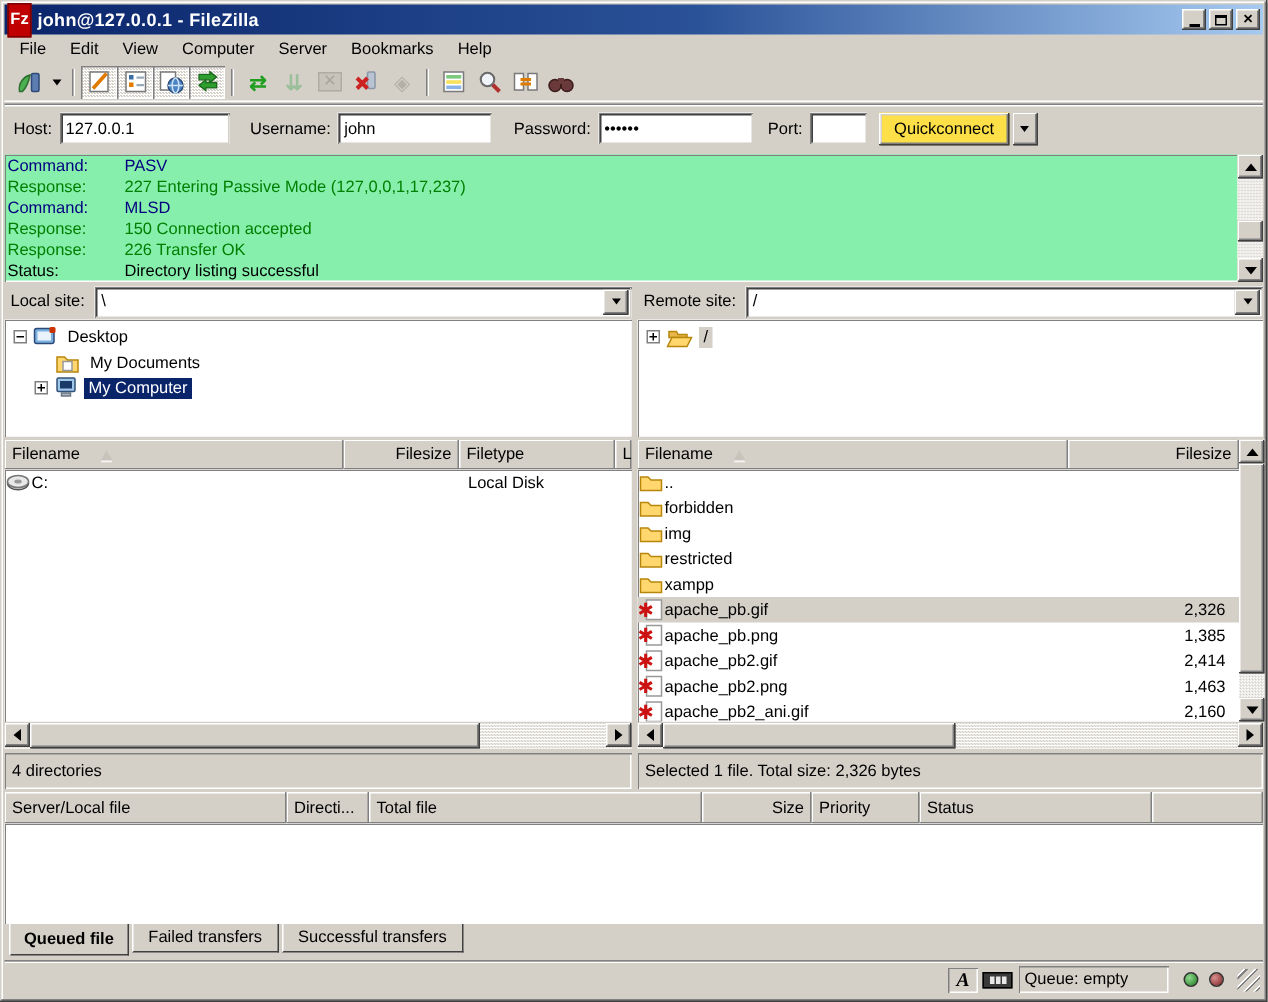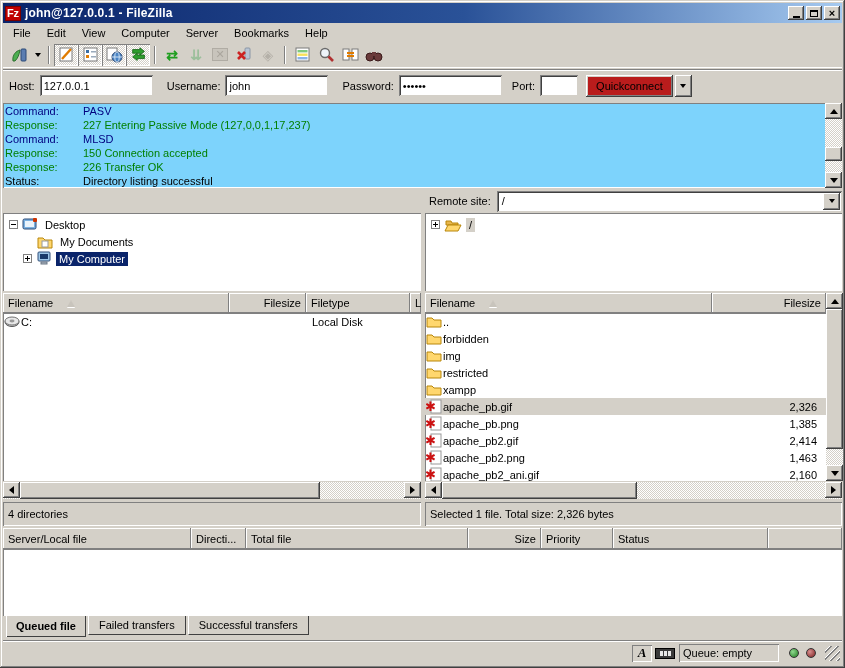--- a/index.html
+++ b/index.html
@@ -6,21 +6,21 @@
   *{box-sizing:border-box;font-family:"Liberation Sans",sans-serif;}
   .window{position:relative;width:845px;height:668px;background:#d4d0c8;
     box-shadow:inset -1px -1px 0 #404040,inset 1px 1px 0 #d4d0c8,inset -2px -2px 0 #808080,inset 2px 2px 0 #fff;
     overflow:hidden;font-size:11px;color:#000;}
   .r2{box-shadow:inset -1px -1px 0 #404040,inset 1px 1px 0 #fff,inset -2px -2px 0 #808080,inset 2px 2px 0 #d4d0c8;}
   .s{box-shadow:inset 1px 1px 0 #808080,inset -1px -1px 0 #fff;}
   .dither{background-color:#fff;background-image:repeating-conic-gradient(#d4d0c8 0% 25%,#fff 0% 50%);background-size:2px 2px;}
   
   .titlebar{position:absolute;left:3px;top:3px;right:3px;height:20px;display:flex;align-items:center;
     background:linear-gradient(to right,#0a246a,#2a5298 55%,#a6caf0);padding:0 2px;}
-  .fz-logo{width:16px;height:15px;background:#c00000;border:1px solid #7a0000;color:#fff;font-weight:bold;
+  .fz-logo{width:16px;height:23px;background:#c00000;border:1px solid #7a0000;color:#fff;font-weight:bold;
     font-size:11px;display:flex;align-items:center;justify-content:center;margin-right:4px;}
   .title-text{color:#fff;font-weight:bold;font-size:12px;flex:1;letter-spacing:.2px;}
   .winbtn{width:16px;height:14px;background:#d4d0c8;margin-left:2px;display:flex;align-items:center;justify-content:center;font-size:9px;font-weight:bold;}
   .glyph-min{width:7px;height:2px;background:#000;margin-top:7px;}
   .glyph-max{width:8px;height:7px;border:1px solid #000;border-top:2px solid #000;}
   .glyph-x{font-size:11px;font-weight:bold;line-height:1;}
   
   .menubar{position:absolute;left:3px;top:23px;right:3px;height:19px;display:flex;align-items:center;padding-left:2px;}
   .menu-item{padding:2px 8px;}
   
@@ -29,24 +29,24 @@
   .tbtn{width:24px;height:22px;display:flex;align-items:center;justify-content:center;background:transparent;}
   .tbtn.pressed{box-shadow:inset 1px 1px 0 #808080,inset -1px -1px 0 #fff;background-color:#fff;background-image:repeating-conic-gradient(#d4d0c8 0% 25%,#fff 0% 50%);background-size:2px 2px;}
   .ddbtn{width:13px;height:22px;display:flex;align-items:center;justify-content:center;}
   .tri-dn{width:0;height:0;border-left:3px solid transparent;border-right:3px solid transparent;border-top:4px solid #000;}
   .gl{font-size:14px;line-height:1;}
   
   .qcbar{position:absolute;left:3px;top:69px;right:3px;height:32px;display:flex;align-items:center;padding-left:6px;border-top:1px solid #808080;box-shadow:inset 0 1px 0 #fff;}
   .qc-label{margin-right:5px;}
   .field{background:#fff;height:21px;border:none;padding:2px 4px;font-size:11px;
     box-shadow:inset 1px 1px 0 #808080,inset -1px -1px 0 #d4d0c8,inset 2px 2px 0 #404040,inset -2px -2px 0 #fff;}
-  .qc-btn{height:22px;padding:0 10px;background:#b91c1c;display:flex;align-items:center;margin-left:8px;}
+  .qc-btn{height:22px;padding:0 10px;background:#fde047;display:flex;align-items:center;margin-left:8px;}
   .qc-dd{width:17px;height:22px;margin-left:2px;display:flex;align-items:center;justify-content:center;}
   
-  .logpane{position:absolute;left:3px;top:103px;width:839px;height:85px;background:#7dd3fc;display:flex;}
+  .logpane{position:absolute;left:3px;top:103px;width:839px;height:85px;background:#86efac;display:flex;}
   .logbody{flex:1;padding:1px 2px;overflow:hidden;line-height:14px;}
   .logline{display:flex;}
   .loglabel{width:78px;flex:none;}
   .cmd{color:#00007f;} .resp{color:#007f00;} .stat{color:#000;}
   
   .vscroll{width:17px;flex:none;display:flex;flex-direction:column;}
   .sbtn{width:17px;height:16px;background:#d4d0c8;display:flex;align-items:center;justify-content:center;flex:none;}
   .vtrack{flex:1;position:relative;}
   .vthumb{position:absolute;left:0;width:17px;background:#d4d0c8;}
   .hscroll{display:flex;height:17px;}
@@ -274,20 +274,29 @@
         </span>
       <span class="vtrack">
           <span class="vthumb r2" style="top:28px;height:14px;"></span>
         </span>
       <span class="sbtn r2">
           <span class="tri-d"></span>
         </span>
     </div>
   </div>
 
+  <div class="siterow" style="left:3px;top:190px;width:418px;">
+    <span class="site-label">Local site:</span>
+    <span class="combo">
+      <span class="combo-text">\</span>
+      <span class="combo-dd r2">
+          <span class="tri-dn"></span>
+        </span>
+    </span>
+  </div>
 
   <div class="siterow" style="left:425px;top:190px;width:417px;">
     <span class="site-label">Remote site:</span>
     <span class="combo">
       <span class="combo-text">/</span>
       <span class="combo-dd r2">
           <span class="tri-dn"></span>
         </span>
     </span>
   </div>

